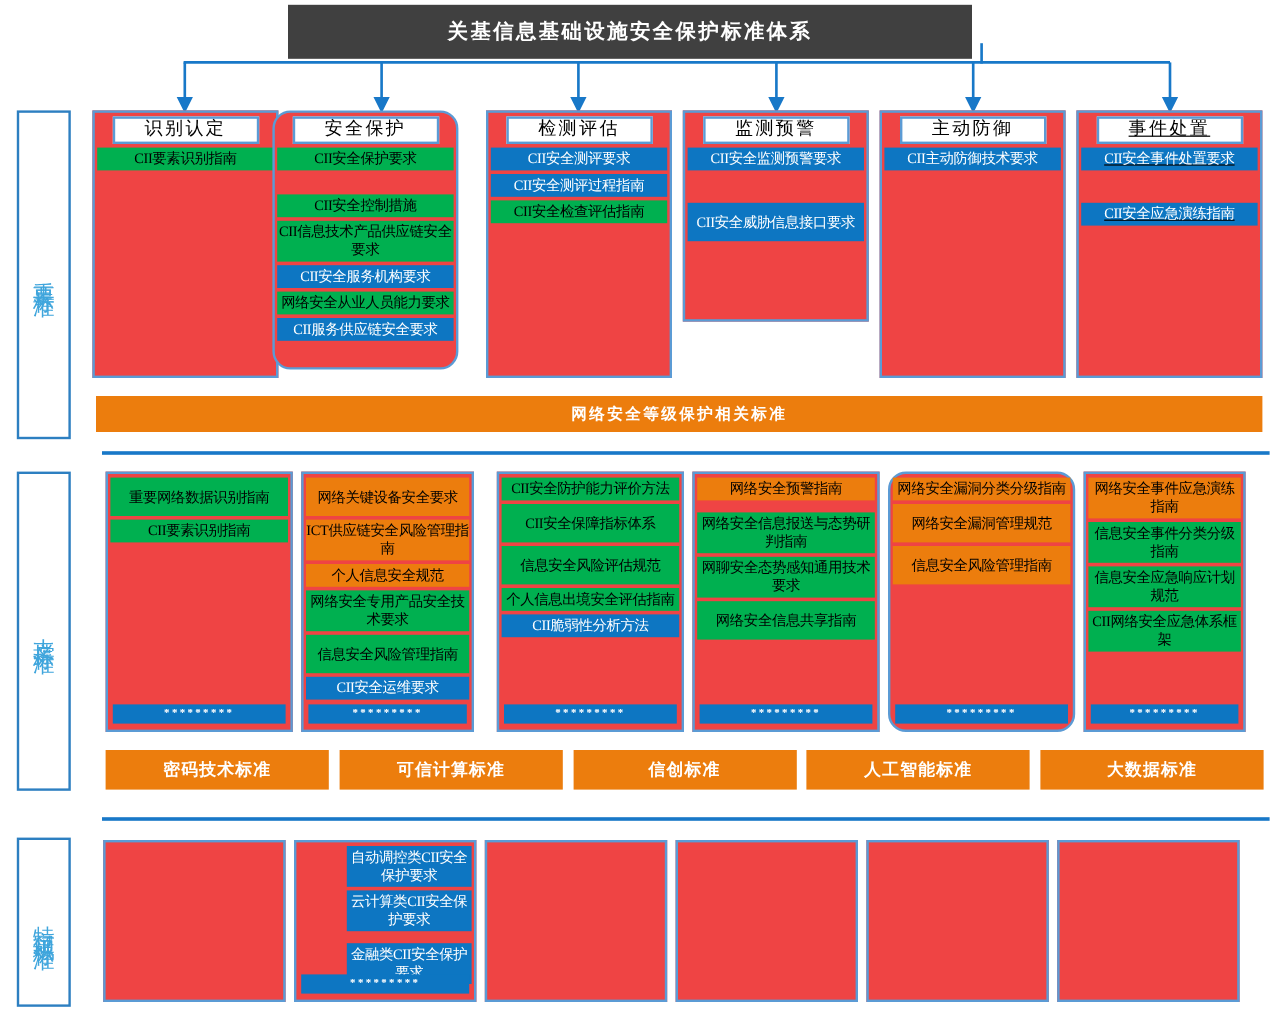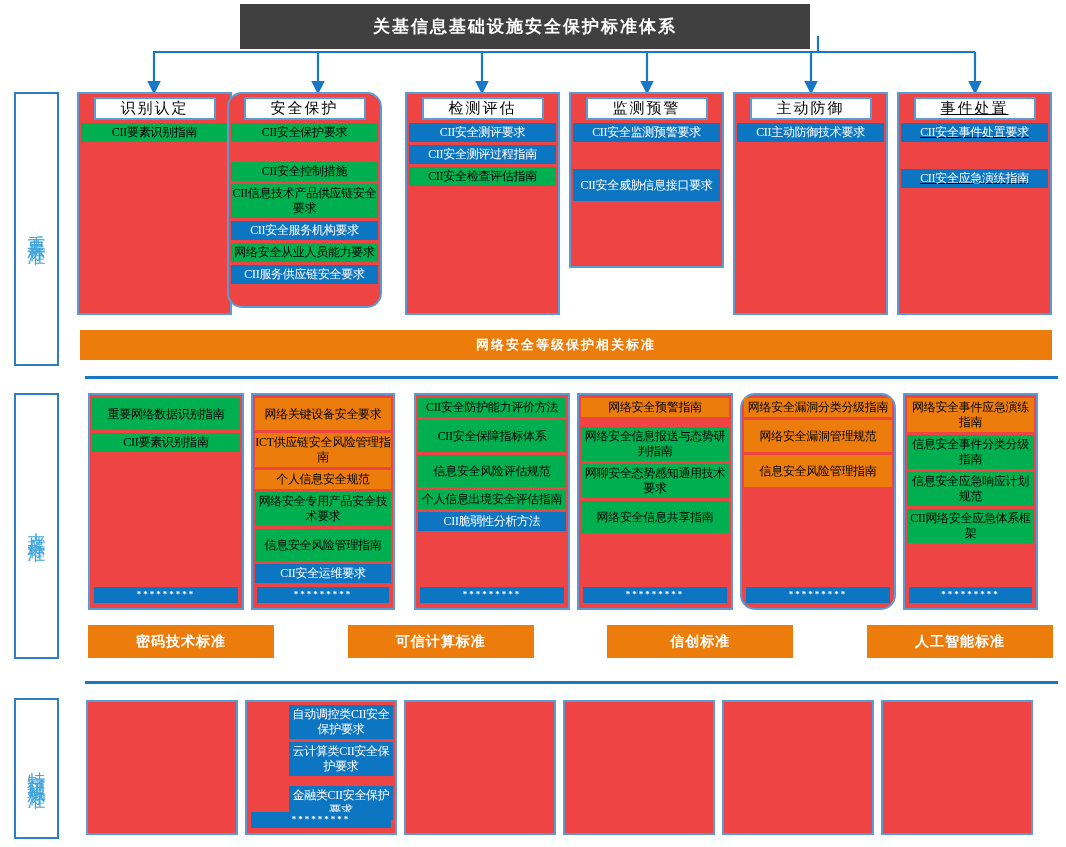--- a/index.html
+++ b/index.html
@@ -94,20 +94,21 @@
 
   <div class="level-banner">网络安全等级保护相关标准</div>
   <div class="sep-line" id="sep1"></div>
   <div class="sep-line" id="sep2"></div>
 
   <div id="domain-banners">
       <div class="domain-banner">密码技术标准</div>
       <div class="domain-banner">可信计算标准</div>
       <div class="domain-banner">信创标准</div>
       <div class="domain-banner">人工智能标准</div>
+      <div class="domain-banner">大数据标准</div>
     </div>
 
 <div class="side-box" style="left: 14px; top: 92px; width: 41px; height: 270px;">
       <div class="side-label">重要标准</div>
     </div>
     <div class="col" style="left: 77px; top: 92px; width: 155px; height: 223px;">
       <div class="col-header">识别认定</div>
       <div class="item green">CII要素识别指南</div>
     </div>
     <div class="col" style="left: 227px; top: 92px; width: 155px; height: 216px; border-radius: 15px;">

